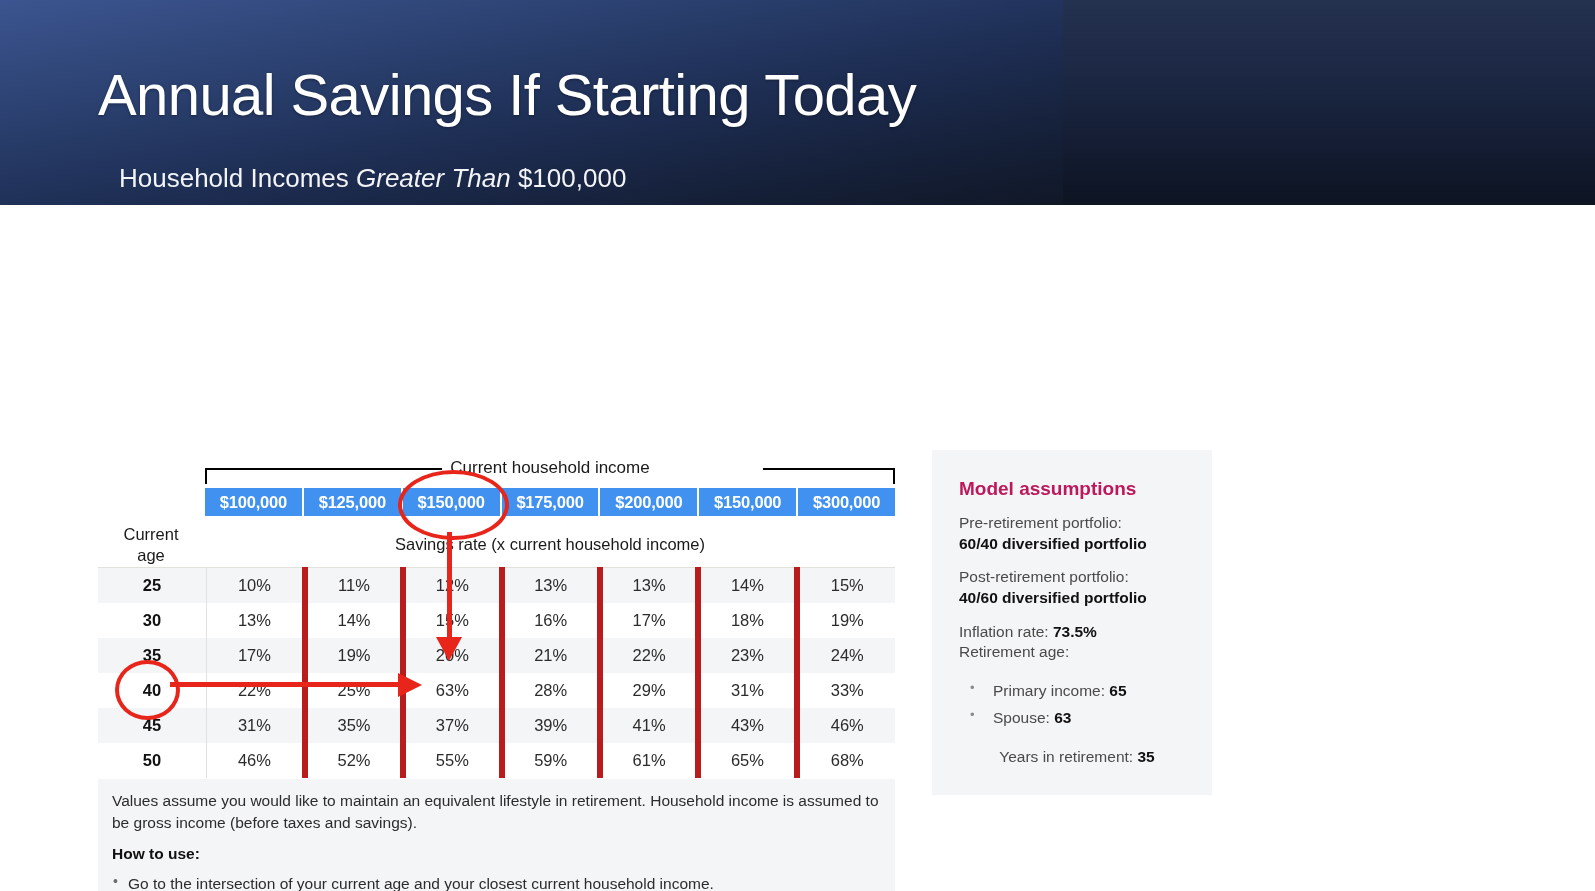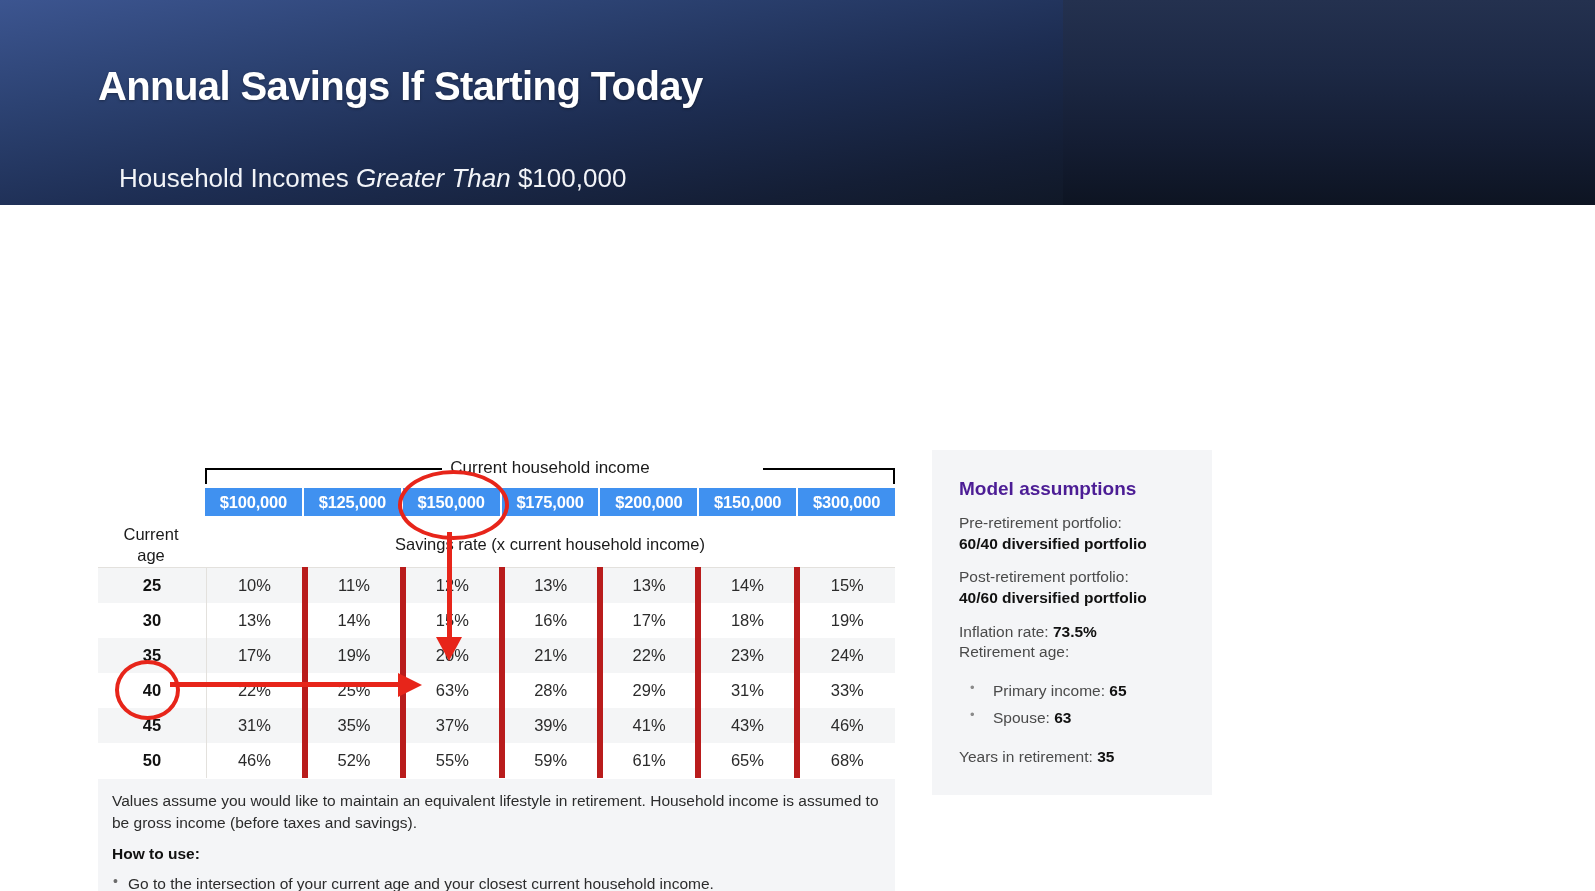--- a/index.html
+++ b/index.html
@@ -20,21 +20,21 @@
   #header-left-panel{
     position:absolute;left:0;top:0;width:1063px;height:205px;
     background:linear-gradient(170deg,#3c5590 0%,#2c4272 28%,#1d2d52 58%,#141e35 85%,#101827 100%);
   }
   #header-right-panel{
     position:absolute;left:1063px;top:0;width:532px;height:205px;
     background:linear-gradient(180deg,#24314f 0%,#1c2844 35%,#141d33 70%,#0d1422 100%);
   }
   #slide-title{
     position:absolute;left:98px;top:66px;
-    font-size:40px;font-weight:bold;color:#ffffff;
+    font-size:58px;font-weight:normal;color:#ffffff;
     letter-spacing:-0.6px;line-height:1;
     text-shadow:0 1px 3px rgba(0,0,0,.35);
     text-align:center;
   }
   #slide-subtitle{
     position:absolute;left:119px;top:163px;
     font-size:26px;color:#f2f4f8;font-weight:400;
     white-space:nowrap;
   }
   #slide-subtitle .em{font-style:italic;}
@@ -142,33 +142,33 @@
   #notes-list li::before{
     content:"\2022";position:absolute;left:1px;top:-1px;color:#6b6b6b;font-size:14px;
   }
 
   
   #assumptions{
     position:absolute;left:932px;top:245px;width:280px;height:345px;
     background:#f4f5f7;
   }
   #assumptions-title{
-    position:absolute;left:27px;top:28px;font-size:19px;font-weight:bold;color:#4c1d95;
+    position:absolute;left:27px;top:28px;font-size:19px;font-weight:bold;color:#be185d;
   }
   .assump-block{position:absolute;left:27px;width:236px;font-size:15.5px;color:#4a4a4a;line-height:1.33;}
   .assump-block b{color:#111;font-weight:bold;}
   #ab1{top:63px;}
   #ab2{top:117px;}
   #ab3{top:172px;}
   #ab4{top:192px;}
   #assump-bullets{position:absolute;left:38px;top:232px;width:230px;margin:0;padding:0;list-style:none;}
   #assump-bullets li{position:relative;padding-left:23px;margin-bottom:9px;font-size:15.5px;color:#4a4a4a;}
   #assump-bullets li::before{content:"\2022";position:absolute;left:0;top:-2px;color:#8a8a8a;font-size:13px;}
   #assump-bullets li b{color:#111;font-weight:bold;}
-  #ab5{top:297px;}
+  #ab5{top:297px;text-align:center;}
 </style>
 </head>
 <body>
 
 <div id="header">
   <div id="header-left-panel"></div>
   <div id="header-right-panel"></div>
   <div id="slide-title">Annual Savings If Starting Today</div>
   <div id="slide-subtitle">
     <span>Household Incomes </span><span class="em">Greater Than</span><span> $100,000</span>

